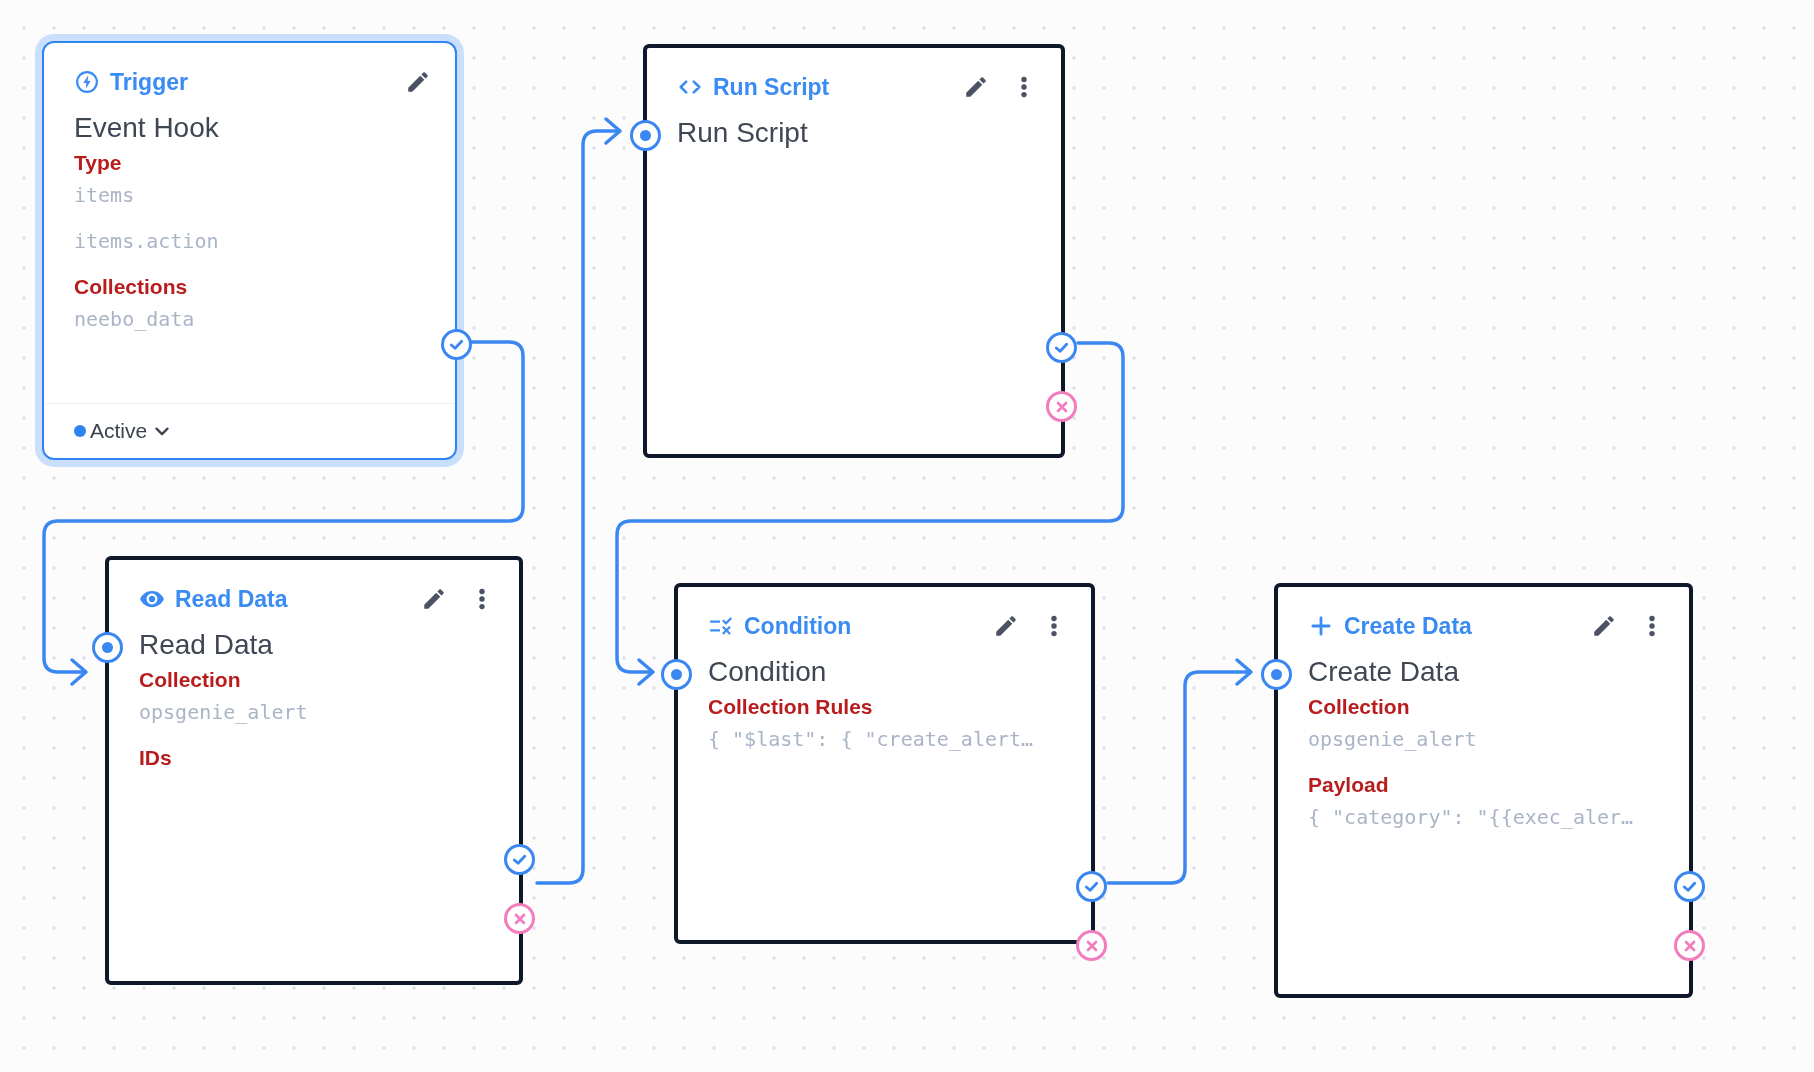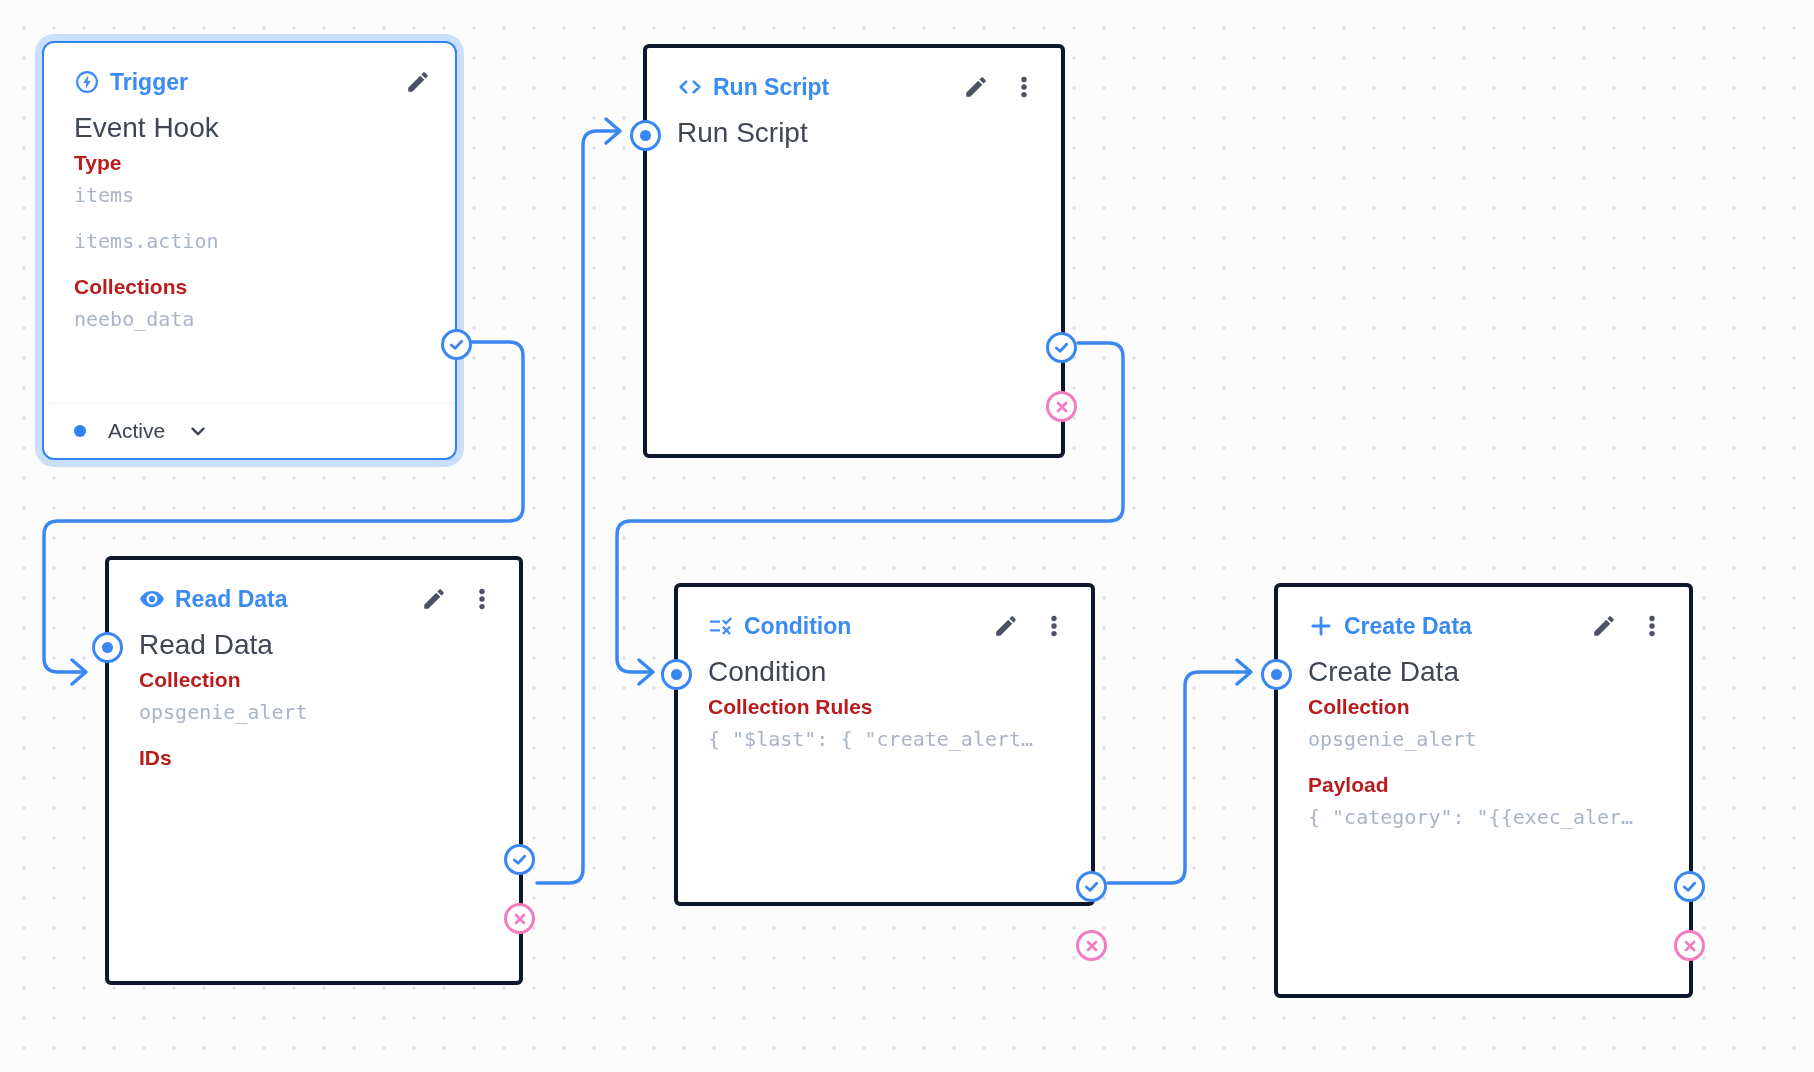--- a/index.html
+++ b/index.html
@@ -29,21 +29,21 @@
   .menu-icon{margin-left:12px;display:flex;align-items:center;cursor:pointer;}
   .name-row{margin:14px 28px 0 30px;height:30px;display:flex;align-items:center;
     font-size:28px;color:#3f4654;}
   .field{margin:4px 28px 0 30px;}
   .field + .field{margin-top:14px;}
   .field-label{height:32px;line-height:32px;font-size:21px;font-weight:700;color:#b91c1c;}
   .field-value{height:32px;line-height:32px;font-family:"DejaVu Sans Mono","Liberation Mono",monospace;
     font-size:20px;color:#a9b4c6;white-space:nowrap;overflow:hidden;}
   .node-footer{
     position:absolute;left:0;right:0;bottom:0;height:54px;border-top:1px solid #eef0f4;
-    display:flex;align-items:center;gap:22px;padding-left:30px;cursor:pointer;
+    display:flex;align-items:center;gap:4px;padding-left:30px;cursor:pointer;
   }
   .status-dot{width:12px;height:12px;border-radius:50%;background:#2d83f2;}
   .status-label{font-size:21px;color:#3c4250;}
   .chev{display:flex;align-items:center;}
 
   .conn{
     position:absolute;width:31px;height:31px;border-radius:50%;background:#ffffff;
     box-sizing:border-box;display:flex;align-items:center;justify-content:center;z-index:3;cursor:pointer;
   }
   .conn.blue{border:3.5px solid #3b87f2;}
@@ -184,21 +184,21 @@
         <path d="M3.5 9.5 L7.5 13 L14.5 5.5"></path>
       </svg>
   </span>
   <span class="conn pink conn-reject">
     <svg width="16" height="16" viewBox="0 0 18 18" fill="none" stroke="#f27cbd" stroke-width="3" stroke-linecap="round">
         <path d="M4.5 4.5 L13.5 13.5 M13.5 4.5 L4.5 13.5"></path>
       </svg>
   </span>
 </div>
 
-<div class="node" style="left:674px;top:583px;width:421px;height:323px;">
+<div class="node" style="left:674px;top:583px;width:421px;height:361px;">
   <div class="node-header">
     <span class="header-icon">
       <svg width="26" height="26" viewBox="0 0 24 24" fill="#3a8bf3">
           <path d="M16.54 11L13 7.46l1.41-1.41 2.12 2.12 4.24-4.24 1.41 1.41L16.54 11zM11 7H2v2h9V7zm10 6.41L19.59 12 17 14.59 14.41 12 13 13.41 15.59 16 13 18.59 14.41 20 17 17.41 19.59 20 21 18.59 18.41 16 21 13.41zM11 15H2v2h9v-2z"></path>
         </svg>
     </span>
     <span class="node-title">Condition</span>
     <span class="pencil-icon">
       <svg width="26" height="26" viewBox="0 0 24 24" fill="#4a5263">
           <path d="M3 17.25V21h3.75L17.81 9.94l-3.75-3.75L3 17.25zM20.71 7.04c.39-.39.39-1.02 0-1.41l-2.34-2.34c-.39-.39-1.02-.39-1.41 0l-1.83 1.83 3.75 3.75 1.83-1.83z"></path>

